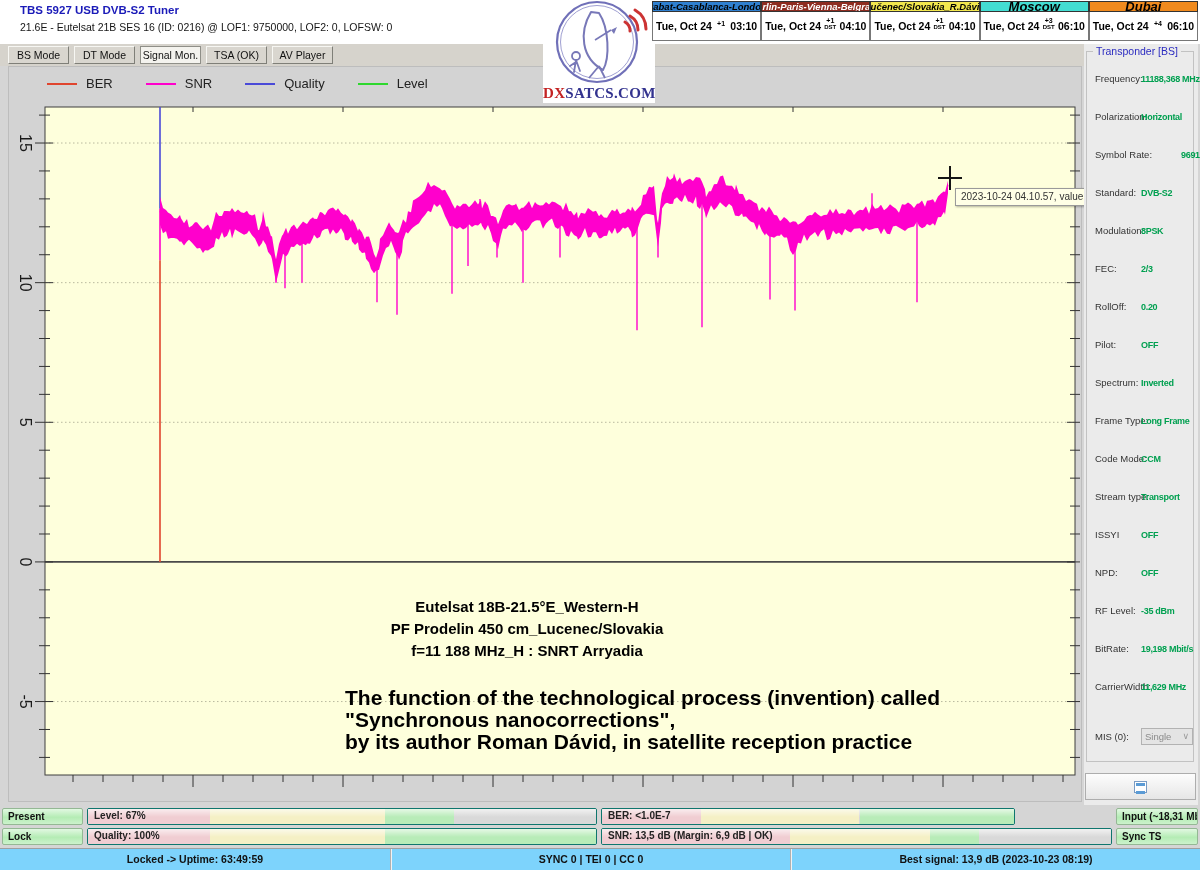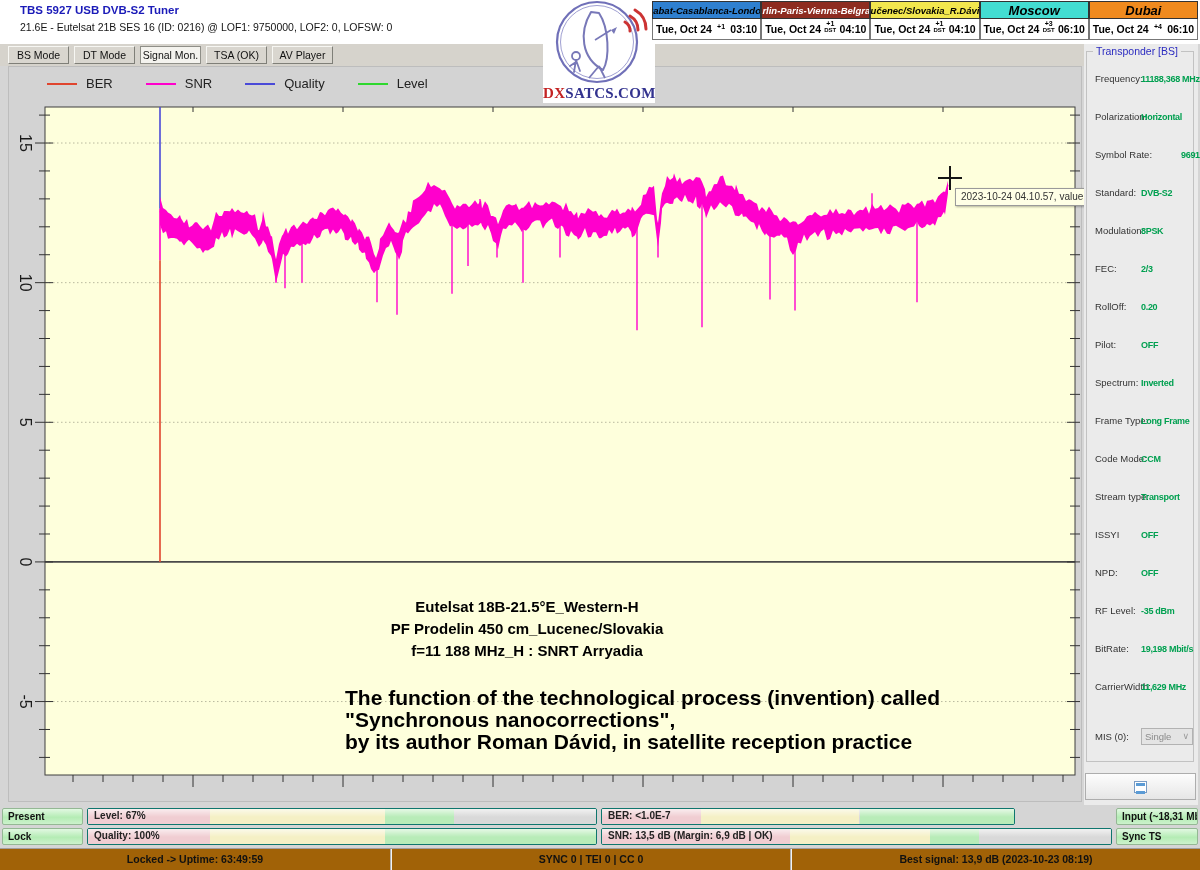--- a/index.html
+++ b/index.html
@@ -18,21 +18,21 @@
        font-size:10.5px;color:#111;text-align:center;line-height:17px;box-sizing:border-box;cursor:default;}
   .tab.active{background:#f4f3ee;border:1px solid #8f8f88;}
 
   
   #clock-row{position:absolute;left:652px;top:1px;width:546px;height:40px;display:flex;z-index:6;}
   .clock{flex:1;display:flex;flex-direction:column;min-width:0;}
   .clock-title{height:16px;border:1px solid #333;font-style:italic;font-weight:bold;font-size:9.5px;
        display:flex;align-items:center;justify-content:center;white-space:nowrap;overflow:hidden;}
   .clock.big .clock-title{font-size:13px;}
   .clock-time{height:20px;background:#fff;border:1px solid #777;border-top:none;display:flex;align-items:center;
-       padding:0 3px;font-weight:bold;font-size:10.5px;color:#000;}
+       padding:8px 3px;font-weight:bold;font-size:10.5px;color:#000;}
   .ct-date{white-space:nowrap;}
   .ct-sup{flex:1;display:flex;flex-direction:column;align-items:center;line-height:1;margin-top:-6px;}
   .ct-off{font-size:7px;font-weight:bold;}
   .ct-dst{font-size:6px;font-weight:bold;}
   .ct-time{white-space:nowrap;}
 
   
   #logo{position:absolute;left:543px;top:0;width:112px;height:103px;background:#fff;z-index:5;text-align:center;}
   #logo-text{position:absolute;left:0;bottom:1px;width:112px;font-family:"Liberation Serif","DejaVu Serif",serif;
        font-weight:bold;font-size:15px;letter-spacing:.3px;}
@@ -75,21 +75,21 @@
        background:linear-gradient(180deg,#e2f8e2 0%,#b4ecb4 55%,#ccf2cc 100%);
        font-size:10px;font-weight:bold;color:#111;line-height:15px;padding-left:5px;white-space:nowrap;overflow:hidden;}
   .bar{position:absolute;top:0;height:17px;box-sizing:border-box;border:1px solid #0f766e;border-radius:2px;
        background:#d9d9d9;overflow:hidden;}
   .bar-seg{position:absolute;top:0;bottom:0;}
   .bar:after{content:"";position:absolute;left:0;top:0;right:0;height:55%;
        background:linear-gradient(180deg,rgba(255,255,255,.65),rgba(255,255,255,0));pointer-events:none;}
   .bar-text{position:absolute;left:6px;top:1px;font-size:10px;font-weight:bold;color:#222;white-space:nowrap;z-index:2;}
 
   
-  #statusbar{position:absolute;left:0;top:848px;width:1200px;height:22px;background:#a16207;border-top:1px solid #9f9f9f;}
+  #statusbar{position:absolute;left:0;top:848px;width:1200px;height:22px;background:#7dd3fc;border-top:1px solid #9f9f9f;}
   .sb-sect{position:absolute;top:0;height:22px;line-height:21px;text-align:center;font-size:10.5px;font-weight:bold;color:#111;}
   .sb-sect.sep{border-left:1px solid #b0b0b0;box-shadow:inset 1px 0 0 #f2f2f2;}
 </style>
 </head>
 <body>
 
 <div id="app">
 
   <div class="header">
     <div class="title">TBS 5927 USB DVB-S2 Tuner</div>

